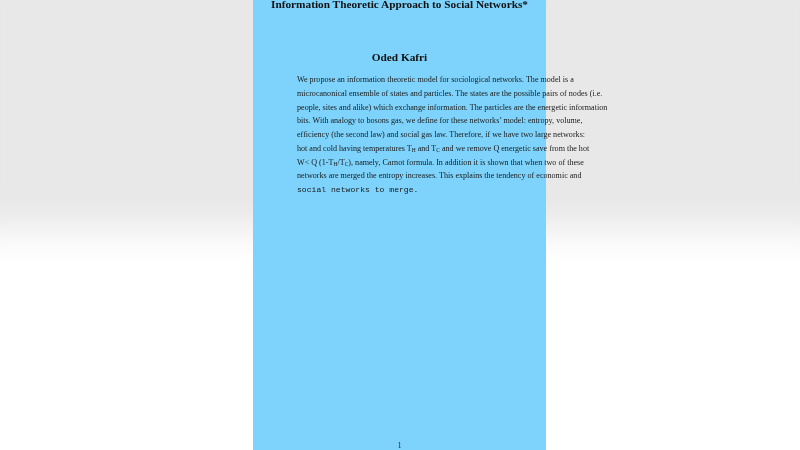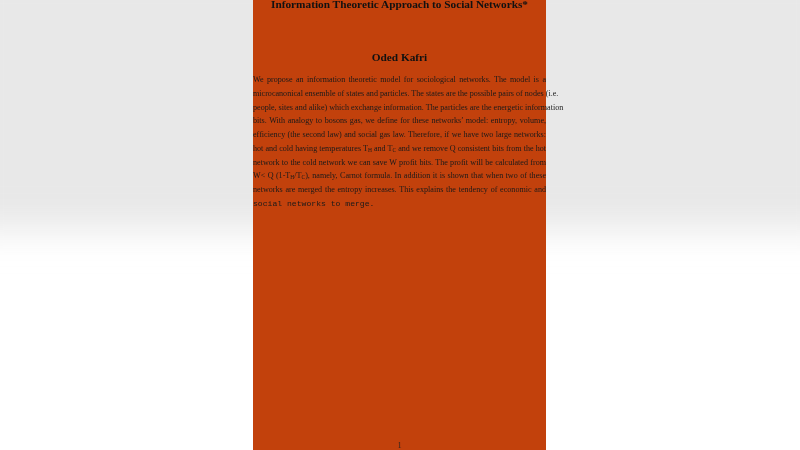--- a/index.html
+++ b/index.html
@@ -8,40 +8,40 @@
     background: #ffffff;
     font-family: "Liberation Serif", serif;
   }
   .bg-band {
     position: absolute; left: -40px; top: -40px; width: 880px; height: 270px;
     background: #e8e8e8;
     filter: blur(18px);
   }
   .page {
     position: absolute; left: 253px; top: 0; width: 293px; height: 450px;
-    background: #c2410c;
+    background: #7dd3fc;
   }
   .title {
     position: absolute; left: 0; top: -3px; width: 293px;
     text-align: center; font-weight: bold; font-size: 11.3px; color: #111;
     line-height: 14px; white-space: nowrap;
   }
   .author {
     position: absolute; left: 0; top: 34px; width: 293px;
     text-align: center; font-weight: bold; font-size: 11.3px; color: #111;
     line-height: 14px;
     margin-top: 16px;
   }
   .abstract {
     position: absolute; left: 0; top: 73px; width: 293px;
     font-size: 8.1px; line-height: 13.75px; color: #1a1a1a;
   }
   .abstract .line {
     display: block; height: 13.75px; white-space: nowrap;
-    text-align: justify; text-align-last: justify;
+    text-align: justify; text-align-last: justify; padding-left: 44px;
   }
   .abstract .line.last { text-align-last: left; font-family: Liberation Mono, monospace; }
   .abstract sub { font-size: 5.5px; vertical-align: -1px; line-height: 0; }
   .page-number {
     position: absolute; left: 0; top: 441px; width: 293px;
     text-align: center; font-size: 7.5px; color: #222;
   }
 </style>
 </head>
 <body>
@@ -51,21 +51,20 @@
 <div class="page">
   <div class="title">Information Theoretic Approach to Social Networks*</div>
   <div class="author">Oded Kafri</div>
 
   <div class="abstract">
     <span class="line">We propose an information theoretic model for sociological networks. The model is a</span>
     <span class="line">microcanonical ensemble of states and particles. The states are the possible pairs of nodes (i.e.</span>
     <span class="line">people, sites and alike) which exchange information. The particles are the energetic information</span>
     <span class="line">bits. With analogy to bosons gas, we define for these networks’ model: entropy, volume,</span>
     <span class="line">efficiency (the second law) and social gas law. Therefore, if we have two large networks:</span>
-    <span class="line"><span>hot and cold having temperatures T</span><sub>H</sub><span> and T</span><sub>C</sub><span> and we remove Q consistent bits from the hot</span></span>
-    <span class="line">network to the cold network we can save W profit bits.  The profit will be calculated from</span>
+    <span class="line"><span>hot and cold having temperatures T</span><sub>H</sub><span> and T</span><sub>C</sub><span> and we remove Q energetic save from the hot</span></span>
     <span class="line"><span>W&lt; Q (1-T</span><sub>H</sub><span>/T</span><sub>C</sub><span>), namely, Carnot formula. In addition it is shown that when two of these</span></span>
     <span class="line">networks are merged the entropy increases. This explains the tendency of economic and</span>
     <span class="line last">social networks to merge.</span>
   </div>
 
   <div class="page-number">1</div>
 </div>
 
 </body></html>

